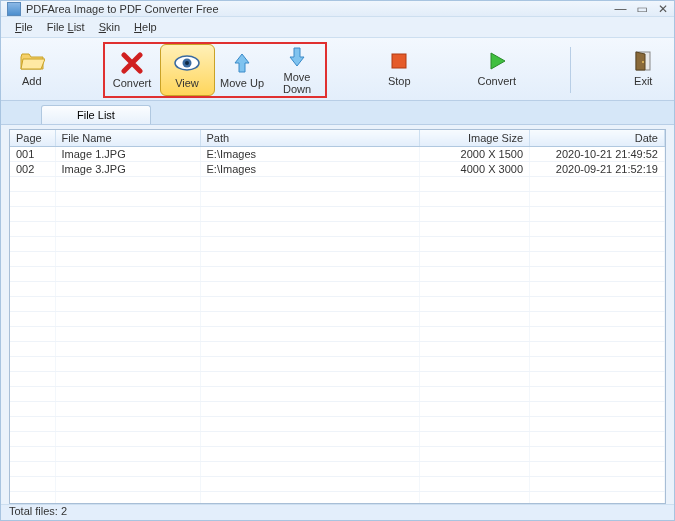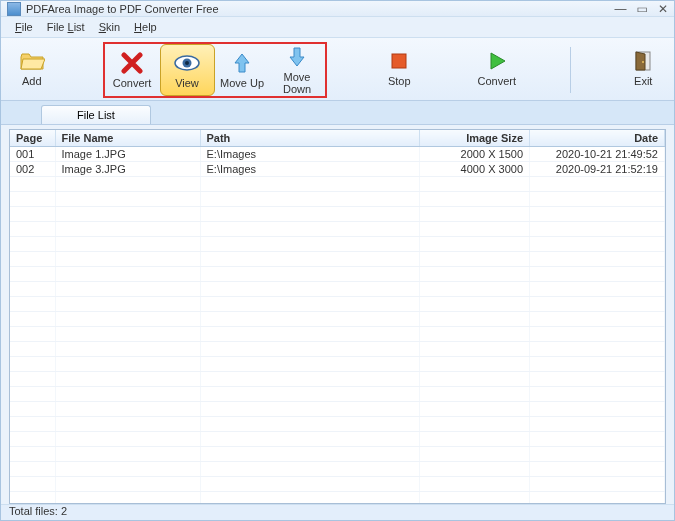--- a/index.html
+++ b/index.html
@@ -125,21 +125,21 @@
     width: 100%;
     border-collapse: collapse;
     font-size: 11px;
     table-layout: fixed;
   }
   table.filelist thead th {
     background: linear-gradient(#f7fbff, #e3eefb);
     border-right: 1px solid #cddff0;
     border-bottom: 1px solid #b0c8e0;
     padding: 2px 6px;
-    font-weight: bold;
+    font-weight: normal;
     text-align: left;
     color: #333;
     height: 16px;
   }
   table.filelist thead th.right { text-align: right; }
   table.filelist tbody td {
     padding: 1px 6px;
     border-bottom: 1px solid #eef3f9;
     border-right: 1px solid #f3f7fb;
     height: 15px;

